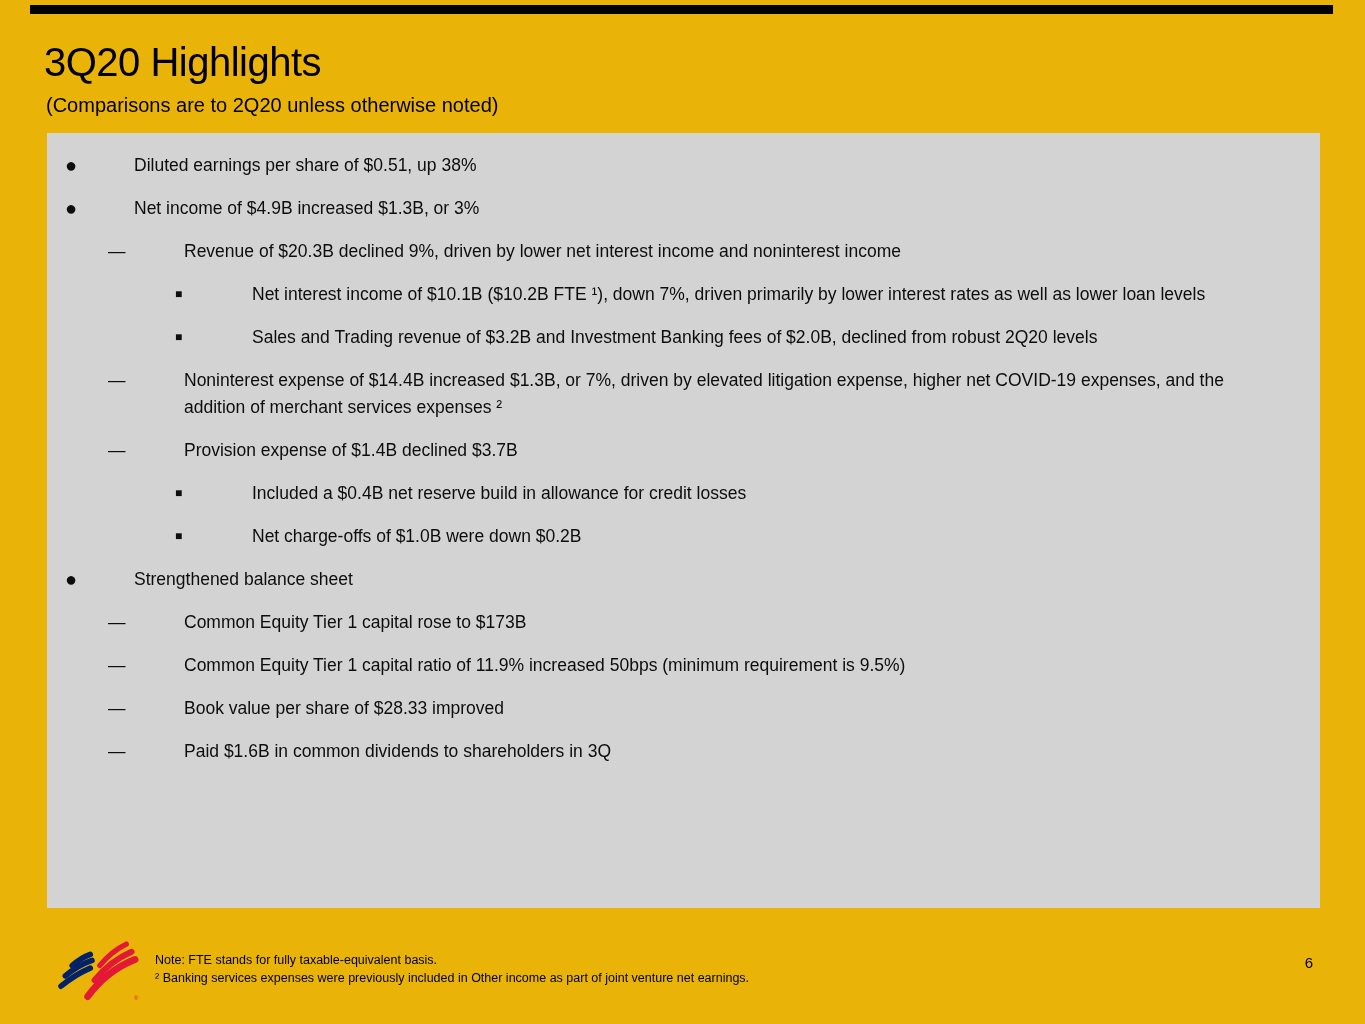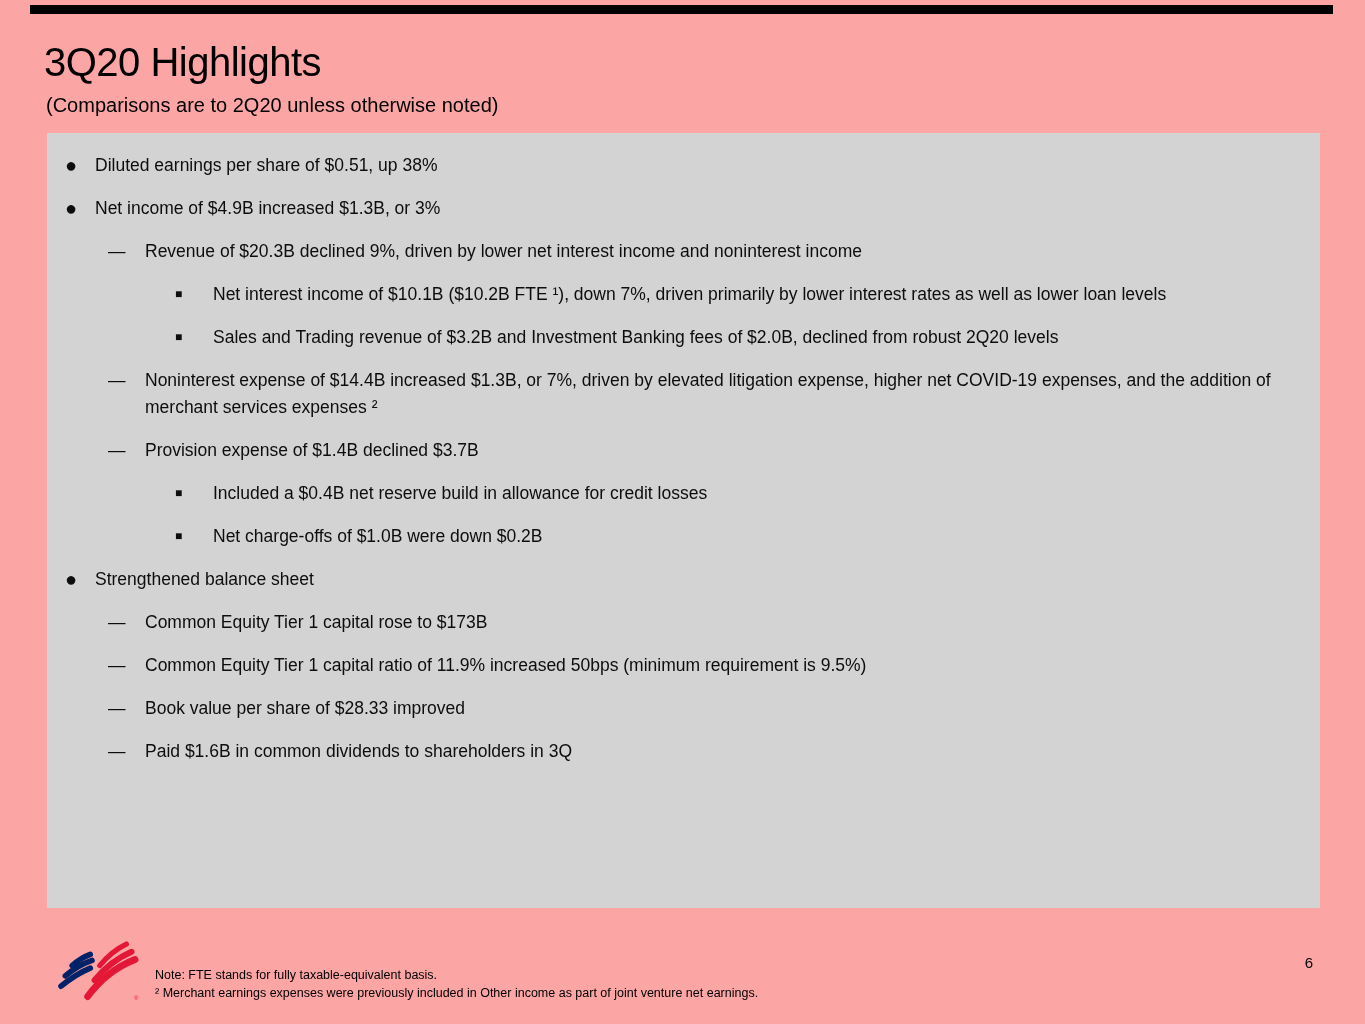--- a/index.html
+++ b/index.html
@@ -8,48 +8,48 @@
     --logo-blue:#012169;
     --logo-red:#e31837;
     --text:#0d0d0d;
   }
   html,body{margin:0;padding:0;}
   body{
     width:1365px;height:1024px;overflow:hidden;background:#ffffff;
     font-family:"Liberation Sans", sans-serif;color:var(--text);
     -webkit-font-smoothing:antialiased;
   }
-  .slide{position:relative;width:1365px;height:1024px;background:#fca5a5;}
+  .slide{position:relative;width:1365px;height:1024px;background:#eab308;}
 
   .top-bar{position:absolute;left:30px;top:5px;width:1303px;height:9px;background:var(--top-bar);}
 
   .title{
     position:absolute;left:44px;top:40px;margin:0;
     font-size:40px;font-weight:400;letter-spacing:-0.5px;color:#000;
   }
   .subtitle{
     position:absolute;left:46px;top:94px;
     font-size:20px;color:#000;
   }
 
   .content-box{
     position:absolute;left:47px;top:133px;width:1273px;height:775px;
     background:var(--content-box-bg);box-sizing:border-box;padding-top:19px;
   }
   .li{display:flex;align-items:flex-start;font-size:17.5px;line-height:27px;margin-bottom:16px;color:#0d0d0d;}
   .li .marker{flex:0 0 auto;text-align:left;}
-  .li .txt{flex:1 1 auto;padding-right:34px;}
+  .li .txt{flex:1 1 auto;padding-right:34px;margin-left:39px;}
   .lvl1{margin-left:18px;}
   .lvl1 .marker{width:30px;font-size:20px;line-height:26px;}
   .lvl2{margin-left:61px;}
   .lvl2 .marker{width:37px;font-size:17.5px;}
   .lvl3{margin-left:128px;}
   .lvl3 .marker{width:38px;font-size:12px;line-height:27px;}
 
-  .footer{position:absolute;left:55px;top:934px;display:flex;align-items:flex-end;}
+  .footer{position:absolute;left:55px;top:934px;display:flex;align-items:center;}
   .logo{width:86px;height:66px;margin-right:14px;margin-top:2px;}
   .logo .stripe-blue{stroke:var(--logo-blue);fill:none;stroke-linecap:round;}
   .logo .stripe-red{stroke:var(--logo-red);fill:none;stroke-linecap:round;}
   .logo .reg{fill:var(--logo-red);font-size:7px;}
   .notes{padding-top:3px;font-size:12.5px;line-height:17.5px;color:#000;}
 
   .page-number{position:absolute;right:52px;top:954px;font-size:15px;color:#000;}
 </style>
 </head>
 <body>
@@ -127,19 +127,19 @@
       <path class="stripe-blue" stroke-width="6.5" d="M20 34 Q30 25 41 21"></path>
       <path class="stripe-blue" stroke-width="6.5" d="M12 46 Q26 34 43 28"></path>
       <path class="stripe-blue" stroke-width="6.5" d="M7 58 Q24 44 41 37"></path>
       <path class="stripe-red" stroke-width="6" d="M52 34 Q66 17 83 9"></path>
       <path class="stripe-red" stroke-width="7" d="M46 51 Q64 29 89 18"></path>
       <path class="stripe-red" stroke-width="8" d="M38 70 Q60 40 93 27"></path>
       <text class="reg" x="92" y="74">®</text>
     </svg>
     <div class="notes">
       <div class="note">Note: FTE stands for fully taxable-equivalent basis.</div>
-      <div class="note">² Merchant earnings expenses were previously included in Other income as part of joint venture net earnings.</div>
+      <div class="note">² Banking services expenses were previously included in Other income as part of joint venture net earnings.</div>
     </div>
   </div>
 
   <div class="page-number">6</div>
 
 </div>
 
 </body></html>

